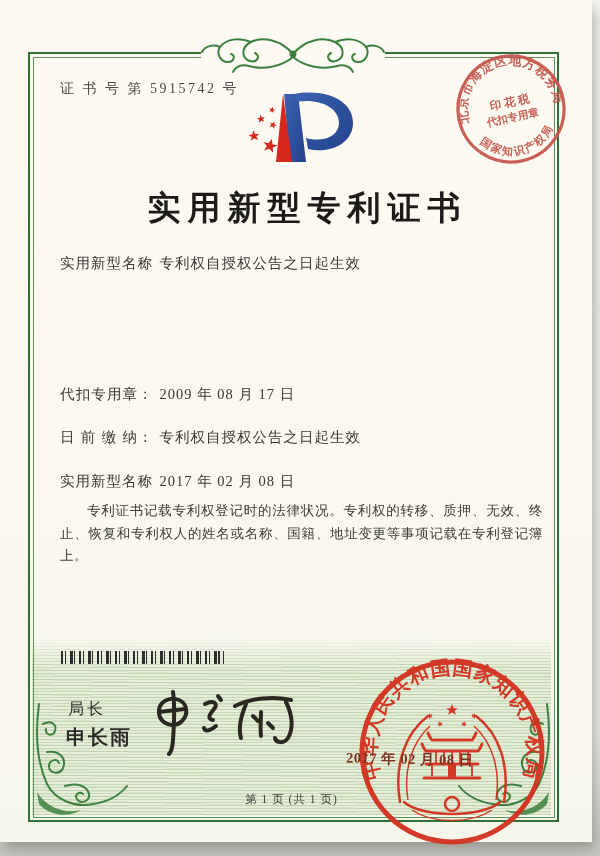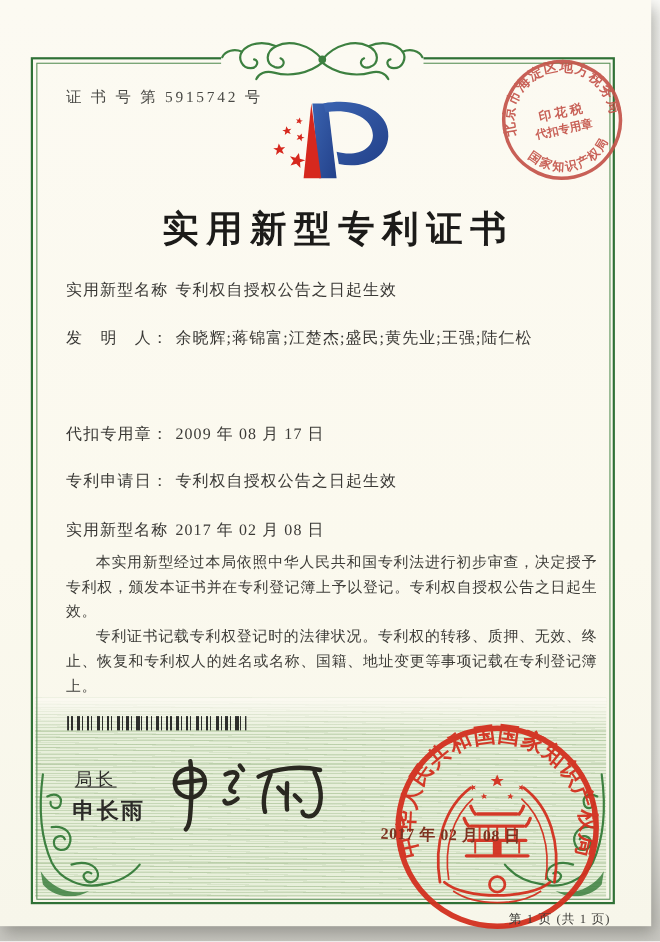--- a/index.html
+++ b/index.html
@@ -30,28 +30,28 @@
   .colon{margin-right:6px;}
   .body-text{position:absolute;left:60px;top:500px;width:483px;font-size:13.5px;
              line-height:22.5px;color:#3d3c38;letter-spacing:.6px;text-align:justify;}
   .body-text p{margin:0;text-indent:2em;}
   .barcode{position:absolute;left:61px;top:651px;width:163px;height:13px;opacity:.88;
            background-image:repeating-linear-gradient(90deg,
              #141414 0 2px, transparent 2px 4px,
              #141414 4px 5px, transparent 5px 9px,
              #141414 9px 12px, transparent 12px 13.5px,
              #141414 13.5px 14.5px, transparent 14.5px 18px);}
-  .role{position:absolute;left:68px;top:699px;font-size:16px;letter-spacing:3px;color:#2c2b28;text-decoration:underline;}
+  .role{position:absolute;left:68px;top:699px;font-size:16px;letter-spacing:3px;color:#2c2b28;}
   .issuer{position:absolute;left:66px;top:724px;font-size:20px;letter-spacing:2px;color:#2c2b28;font-weight:bold;}
   .sig{position:absolute;left:143px;top:688px;}
   .taxstamp{position:absolute;left:452px;top:50px;transform:rotate(-12deg);opacity:.92;}
   .seal{position:absolute;left:352px;top:652px;opacity:.95;}
   .sealdate{position:absolute;left:346px;top:750px;width:150px;transform:rotate(1.2deg);
             font-size:14.5px;font-weight:700;letter-spacing:.5px;color:#7e3220;white-space:nowrap;}
-  .footer{position:absolute;left:28px;top:828px;width:527px;text-align:right;
+  .footer{position:absolute;left:28px;top:792px;width:527px;text-align:center;
           font-size:11.5px;letter-spacing:1px;color:#3d3c38;}
   .fl{position:absolute;top:700px;}
   .fl-l{left:31px;}
   .fl-r{left:450px;transform:scaleX(-1);}
   .toporn{position:absolute;left:193px;top:34px;}
 </style>
 </head>
 <body>
 
 <div class="scan">
@@ -123,35 +123,31 @@
       <use href="#star" transform="translate(26,50) scale(0.55) rotate(-6)"></use>
       <use href="#star" transform="translate(42,60) scale(0.72) rotate(14)"></use>
     </g>
   </svg>
 
   <h1 class="title">实用新型专利证书</h1>
 
   <div class="row" style="top:254px">
     <span class="lab">实用新型名称</span><span class="colon">：</span><span class="val">专利权自授权公告之日起生效</span>
   </div>
-  <div class="row" style="top:298px">
-    <span class="lab">发明人</span><span class="colon">：</span><span class="val">余晓辉;蒋锦富;江楚杰;盛民;黄先业;王强;陆仁松</span>
-  </div>
   <div class="row" style="top:385px">
     <span class="lab">代扣专用章</span><span class="colon">：</span><span class="val">2009 年 08 月 17 日</span>
   </div>
   <div class="row" style="top:428px">
-    <span class="lab">专利申请日</span><span class="colon">：</span><span class="val">专利权自授权公告之日起生效</span>
+    <span class="lab">日前缴纳</span><span class="colon">：</span><span class="val">专利权自授权公告之日起生效</span>
   </div>
   <div class="row" style="top:472px">
     <span class="lab">实用新型名称</span><span class="colon">：</span><span class="val">2017 年 02 月 08 日</span>
   </div>
 
   <div class="body-text">
-    <p>本实用新型经过本局依照中华人民共和国专利法进行初步审查，决定授予专利权，颁发本证书并在专利登记簿上予以登记。专利权自授权公告之日起生效。</p>
     <p>专利证书记载专利权登记时的法律状况。专利权的转移、质押、无效、终止、恢复和专利权人的姓名或名称、国籍、地址变更等事项记载在专利登记簿上。</p>
   </div>
 
   <div class="barcode"></div>
 
   <div class="role">局长</div>
   <div class="issuer">申长雨</div>
 
   <svg class="sig" width="180" height="75" viewBox="0 0 180 75">
     <g stroke="#17140f" stroke-width="4" fill="none" stroke-linecap="round" stroke-linejoin="round" opacity=".9">

